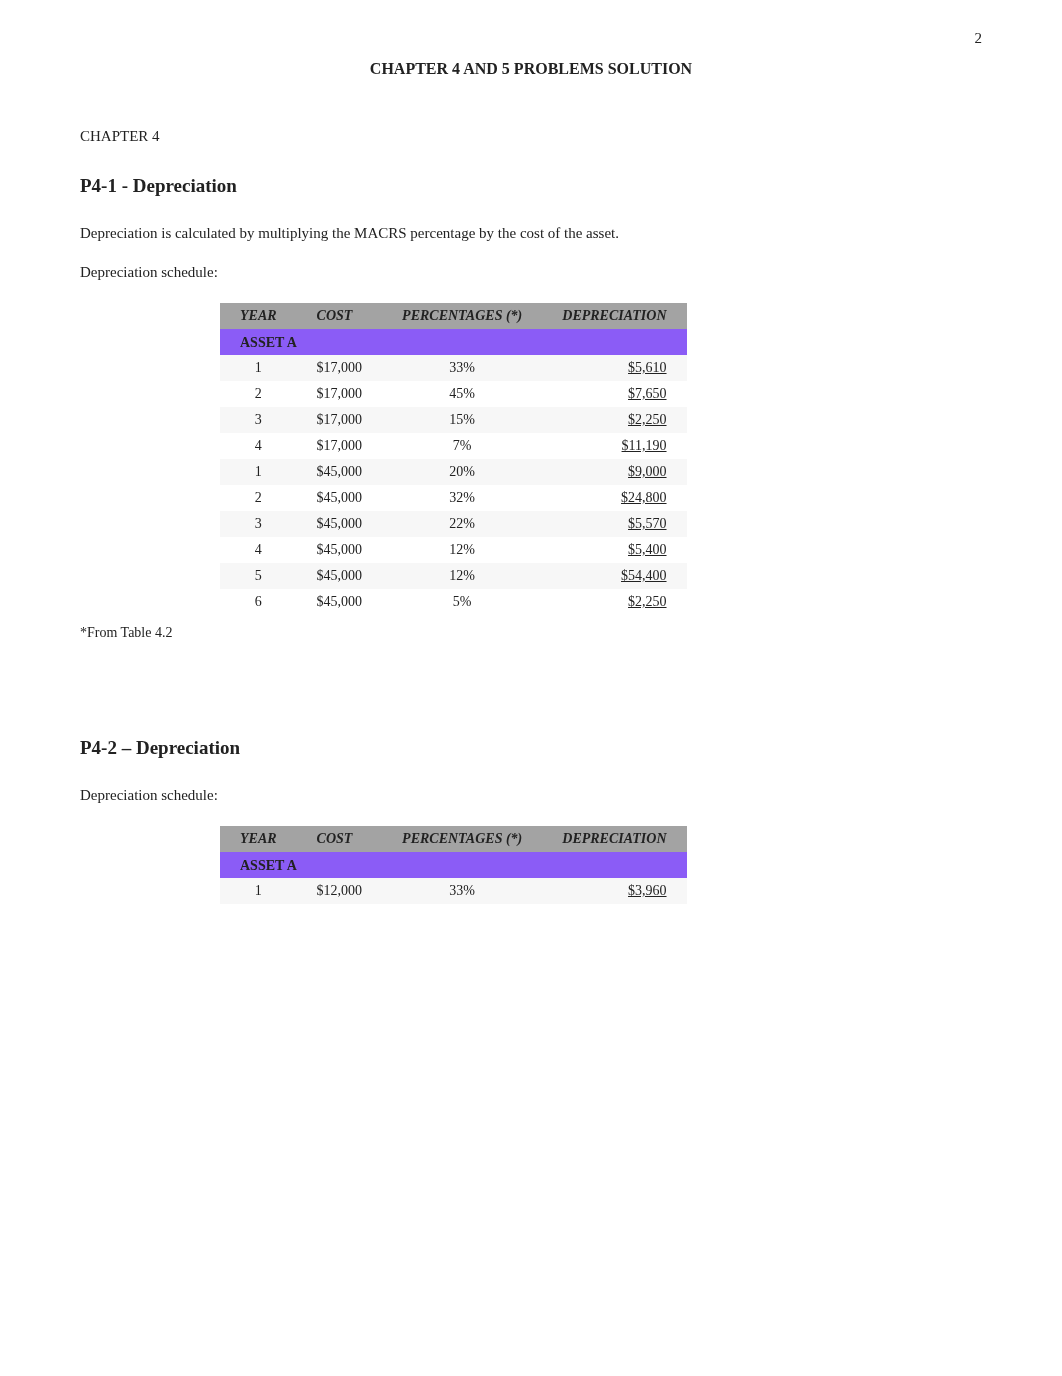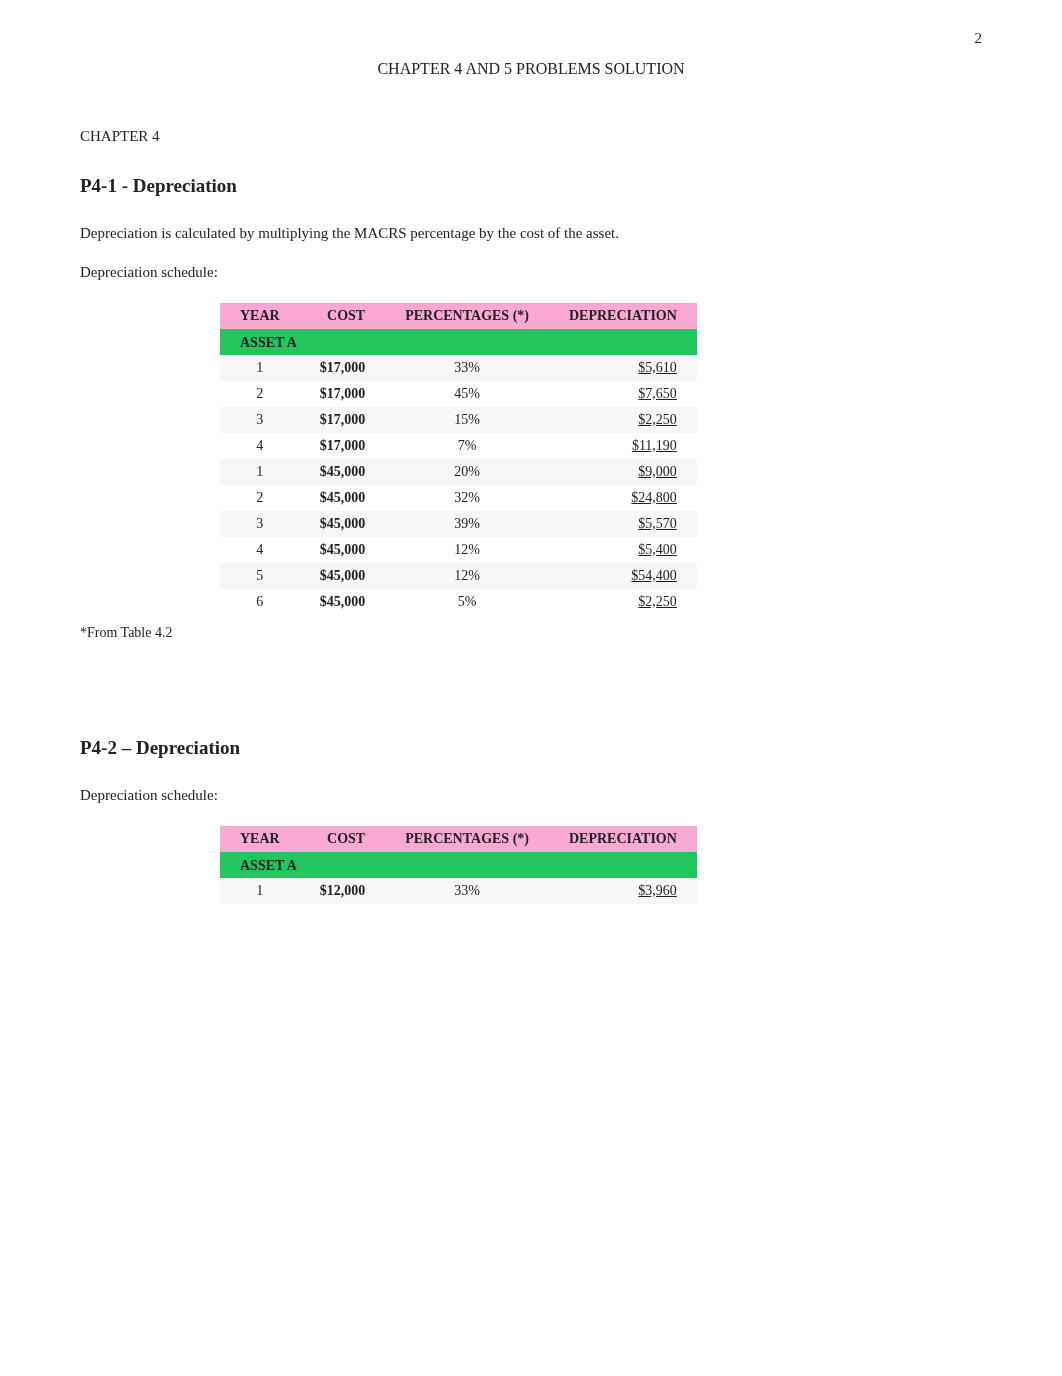--- a/index.html
+++ b/index.html
@@ -19,21 +19,21 @@
     }
     .page-number {
       position: absolute;
       top: 30px;
       right: 80px;
       font-size: 15px;
     }
     .main-title {
       text-align: center;
       font-size: 16px;
-      font-weight: normal;
+      font-weight: bold;
       margin-top: 20px;
       margin-bottom: 50px;
     }
     .chapter-heading {
       font-size: 15px;
       font-weight: normal;
       margin-bottom: 30px;
     }
     .problem-heading {
       font-size: 19px;
@@ -52,40 +52,40 @@
       border-collapse: collapse;
       min-width: 440px;
     }
     table th, table td {
       padding: 5px 20px;
       text-align: left;
       font-size: 14px;
       font-family: 'Times New Roman', Times, serif;
     }
     table th {
-      background-color: #f9a8d4;
-      font-weight: bold;
-      text-align: right;
+      background-color: #a3a3a3;
+      font-weight: bold;
+      text-align: left;
+      font-style: italic;
     }
     table td.year-col {
       text-align: center;
     }
     table td.cost-col {
       text-align: right;
-      font-weight: bold;
     }
     table td.pct-col {
       text-align: center;
     }
     table td.dep-col {
       text-align: right;
       text-decoration: underline;
     }
     table tr.asset-row td {
-      background-color: #22c55e;
+      background-color: #8b5cf6;
       font-weight: bold;
       padding-top: 6px;
       padding-bottom: 4px;
     }
     table tr:nth-child(even):not(.asset-row) td {
       background-color: #f7f7f7;
     }
     .footnote {
       font-size: 14px;
       margin-top: 6px;
@@ -160,21 +160,21 @@
       </tr>
       <tr>
         <td class="year-col">2</td>
         <td class="cost-col">$45,000</td>
         <td class="pct-col">32%</td>
         <td class="dep-col">$24,800</td>
       </tr>
       <tr>
         <td class="year-col">3</td>
         <td class="cost-col">$45,000</td>
-        <td class="pct-col">39%</td>
+        <td class="pct-col">22%</td>
         <td class="dep-col">$5,570</td>
       </tr>
       <tr>
         <td class="year-col">4</td>
         <td class="cost-col">$45,000</td>
         <td class="pct-col">12%</td>
         <td class="dep-col">$5,400</td>
       </tr>
       <tr>
         <td class="year-col">5</td>

